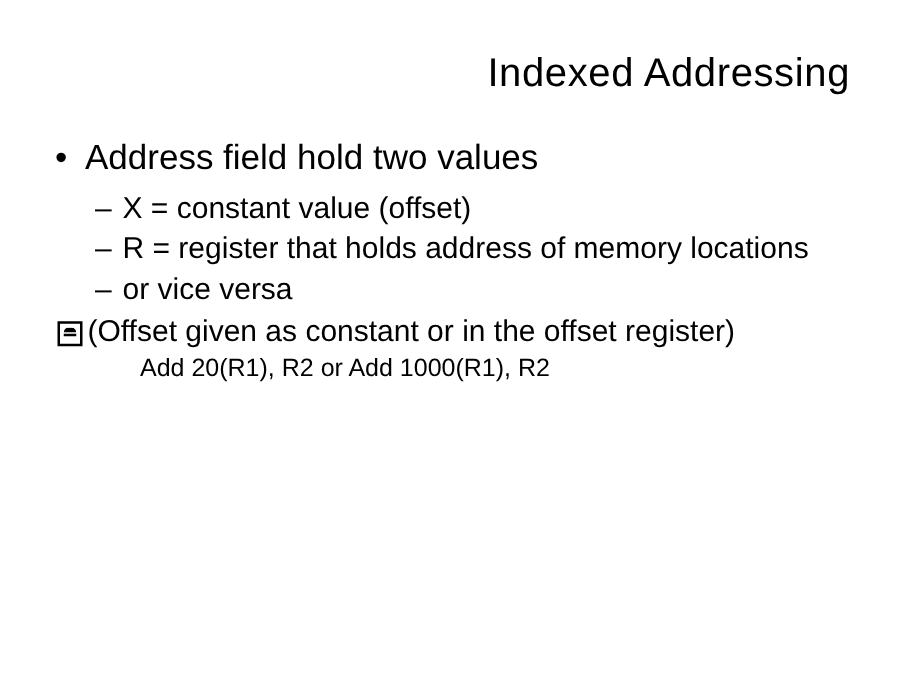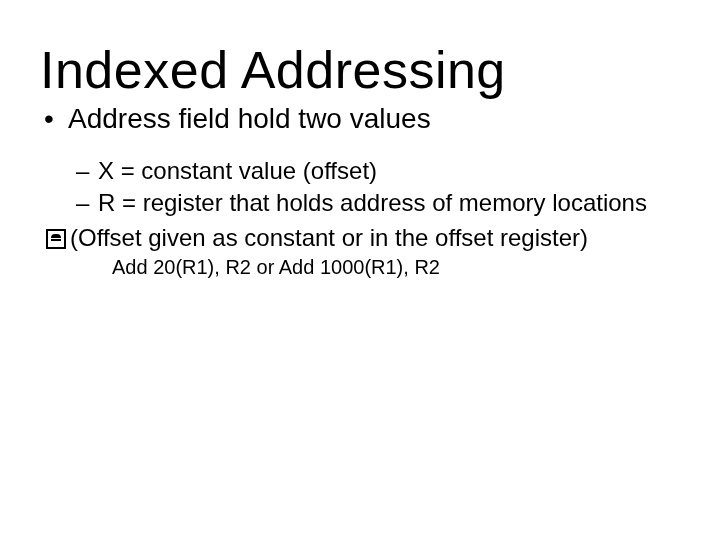--- a/index.html
+++ b/index.html
@@ -5,23 +5,24 @@
     * { margin: 0; padding: 0; box-sizing: border-box; }
     body {
       width: 720px;
       height: 540px;
       background: #fff;
       font-family: Arial, Helvetica, sans-serif;
       color: #000;
       padding: 40px 40px 0 40px;
     }
     .title {
-      text-align: left;
-      font-size: 52px;
+      text-align: right;
+      font-size: 32px;
       font-weight: 400;
+      margin-bottom: 30px;
       letter-spacing: 0.5px;
     }
     .bullet-list {
       list-style: none;
       padding-left: 4px;
     }
     .bullet-item {
       font-size: 28px;
       line-height: 1.35;
       margin-bottom: 2px;
@@ -30,21 +31,21 @@
     }
     .bullet-item::before {
       content: "•";
       position: absolute;
       left: 0;
       top: 0;
     }
     .sub-list {
       list-style: none;
       padding-left: 36px;
-      margin-top: 17px;
+      margin-top: 6px;
     }
     .sub-item {
       font-size: 24px;
       line-height: 1.35;
       padding-left: 22px;
       position: relative;
     }
     .sub-item::before {
       content: "–";
       position: absolute;
@@ -101,19 +102,20 @@
 
 <h1 class="title">Indexed  Addressing</h1>
 
 <ul class="bullet-list">
   <li class="bullet-item">Address field hold two values</li>
 </ul>
 
 <ul class="sub-list">
   <li class="sub-item">X = constant value (offset)</li>
   <li class="sub-item">R = register that holds address of memory locations</li>
+  <li class="sub-item">or vice versa</li>
 </ul>
 
 <div class="boxed-row">
   <span class="box-icon"><span class="box-inner"></span></span><span>(Offset given as constant or in the offset register)</span>
 </div>
 
 <div class="example-line">Add 20(R1), R2  or Add  1000(R1), R2</div>
 
 </body></html>

